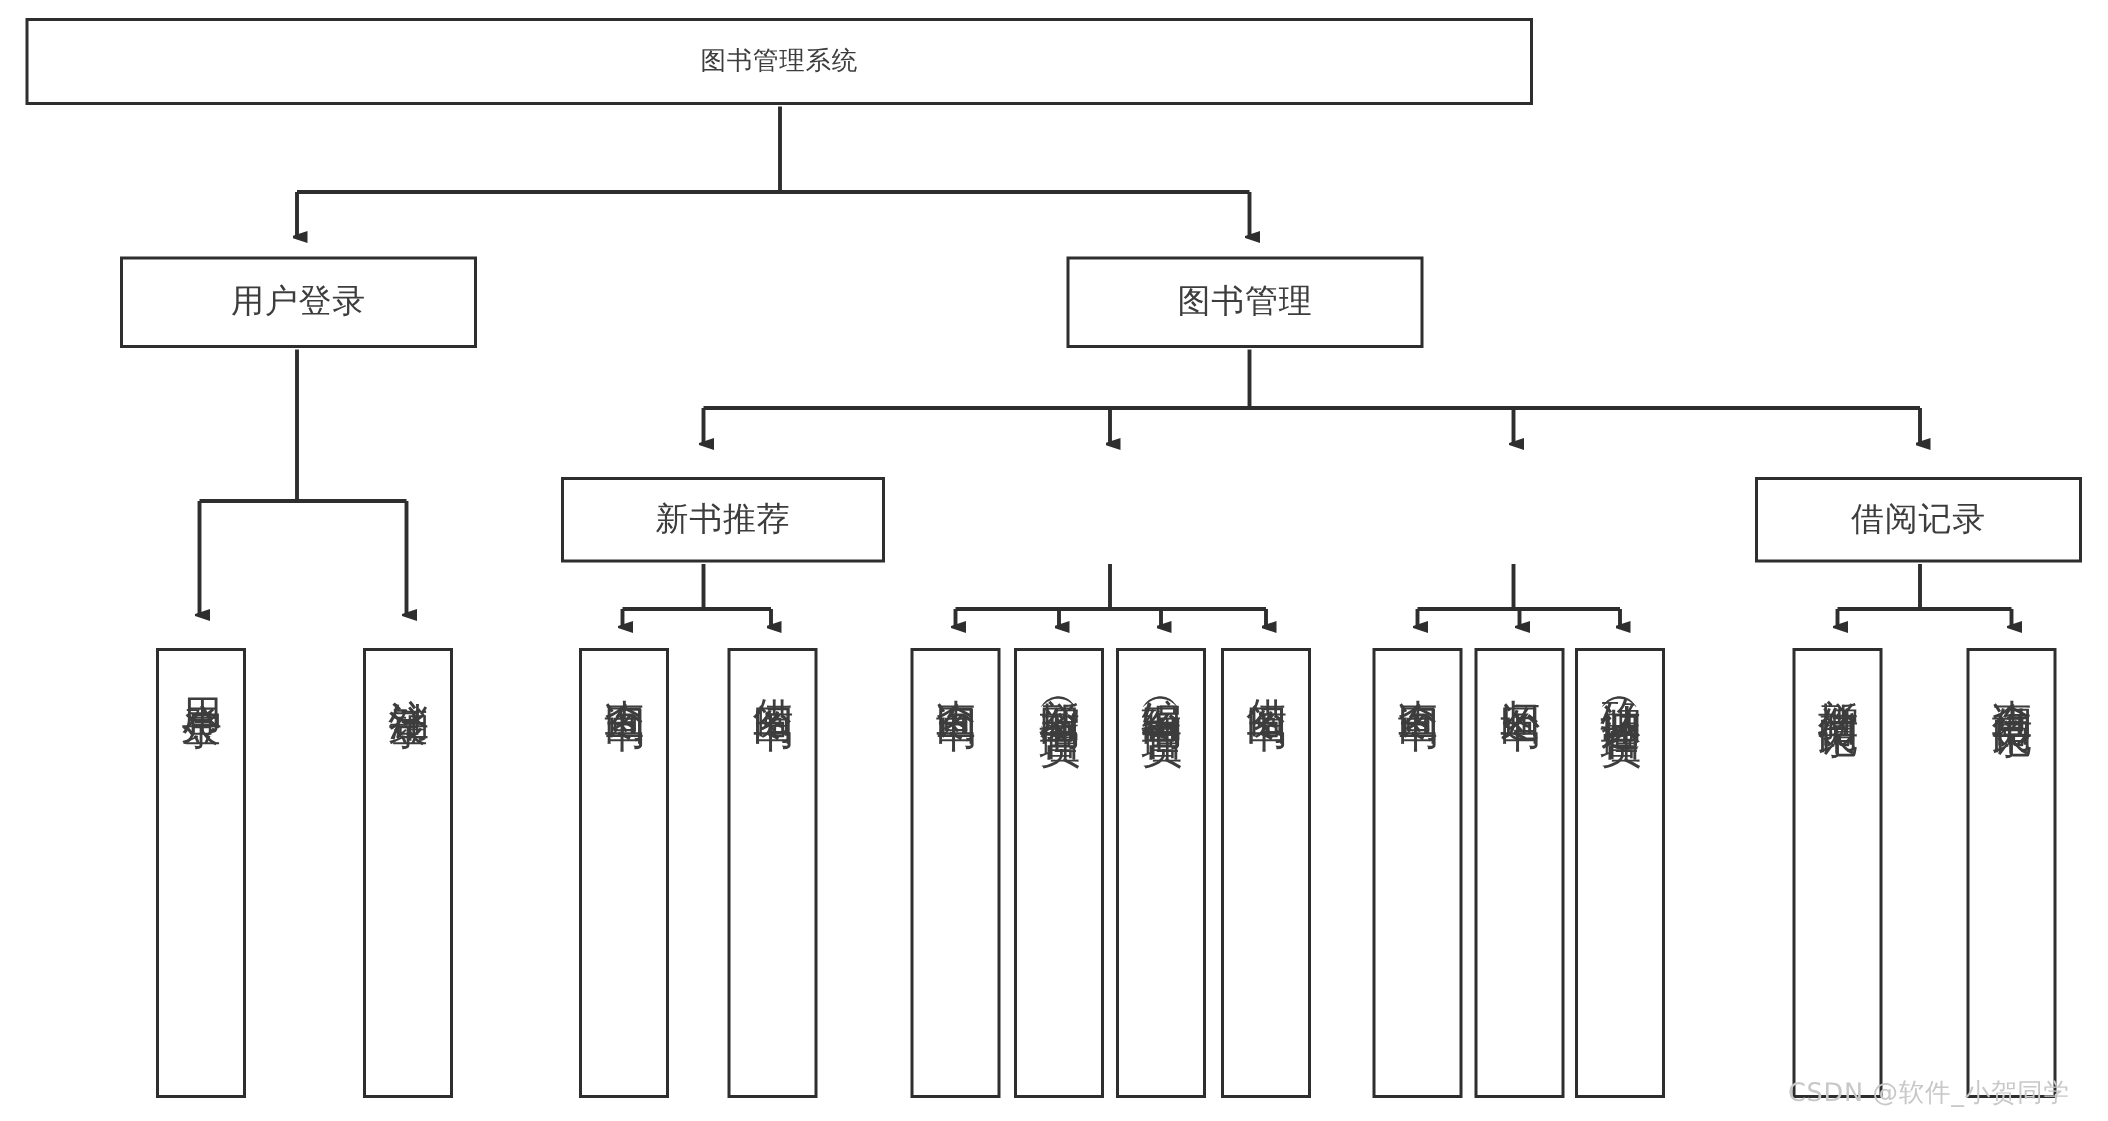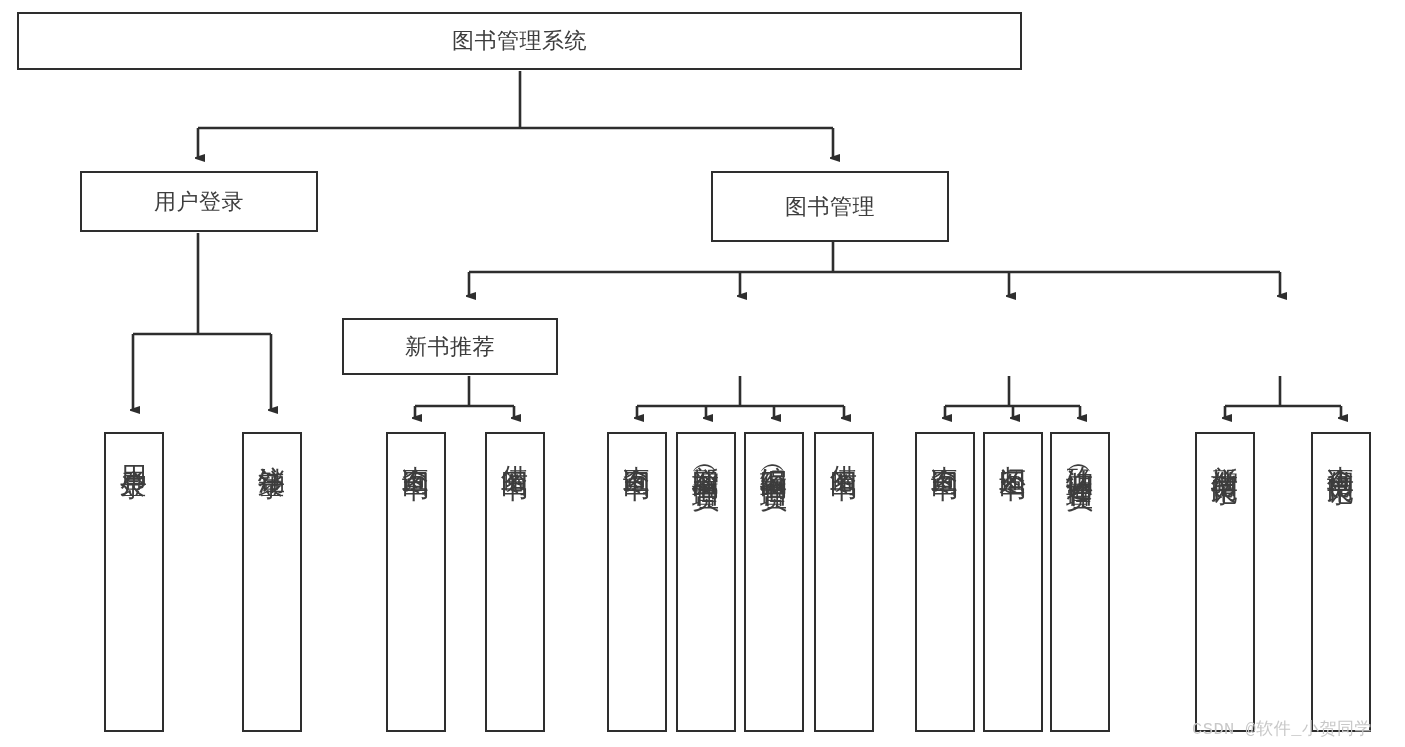--- a/index.html
+++ b/index.html
@@ -34,21 +34,21 @@
   .node .label{
     color:#3d3d3d;
     line-height:1.18;
     letter-spacing:0.5px;
   }
   
   .node.horiz .label{
     font-size:22px;
     white-space:nowrap;
   }
-  .node.root .label{font-size:22px;}
+  .node.root .label{font-size:17px;}
   
   .node.vert{
     align-items:flex-start;
     justify-content:center;
     padding-top:10px;
   }
   .node.vert .label{
     writing-mode:vertical-rl;
     text-orientation:upright;
     font-size:27px;
@@ -120,26 +120,29 @@
     </g>
   </svg>
 
   <div class="node horiz root" style="left:17px;top:12px;width:1005px;height:58px;">
     <span class="label">图书管理系统</span>
   </div>
 
   <div class="node horiz" style="left:80px;top:171px;width:238px;height:61px;">
     <span class="label">用户登录</span>
   </div>
-  <div class="node horiz" style="left:711px;top:171px;width:238px;height:71px;">
+  <div class="node horiz" style="left:711px;top:171px;width:238px;height:61px;">
     <span class="label">图书管理</span>
   </div>
 
-  <div class="node horiz" style="left:342px;top:318px;width:216px;height:57px;">
+  <div class="node horiz" style="left:374px;top:318px;width:216px;height:57px;">
     <span class="label">新书推荐</span>
+  </div>
+  <div class="node horiz" style="left:1170px;top:318px;width:218px;height:57px;">
+    <span class="label">借阅记录</span>
   </div>
 
   <div class="node vert" style="left:104px;top:432px;width:60px;height:300px;">
     <span class="label">用户登录</span>
   </div>
   <div class="node vert" style="left:242px;top:432px;width:60px;height:300px;">
     <span class="label">注销登录</span>
   </div>
 
   <div class="node vert" style="left:386px;top:432px;width:60px;height:300px;">
@@ -172,15 +175,15 @@
     <span class="label">确认归还（管理员）</span>
   </div>
 
   <div class="node vert" style="left:1195px;top:432px;width:60px;height:300px;">
     <span class="label">新增借阅记录</span>
   </div>
   <div class="node vert" style="left:1311px;top:432px;width:60px;height:300px;">
     <span class="label">查询借阅记录</span>
   </div>
 
-  <div class="watermark" style="left:1192px;top:717px;font-family:Liberation Mono, monospace;">CSDN @软件_小贺同学</div>
+  <div class="watermark" style="left:1192px;top:717px;">CSDN @软件_小贺同学</div>
 
 </div>
 
 </body></html>

